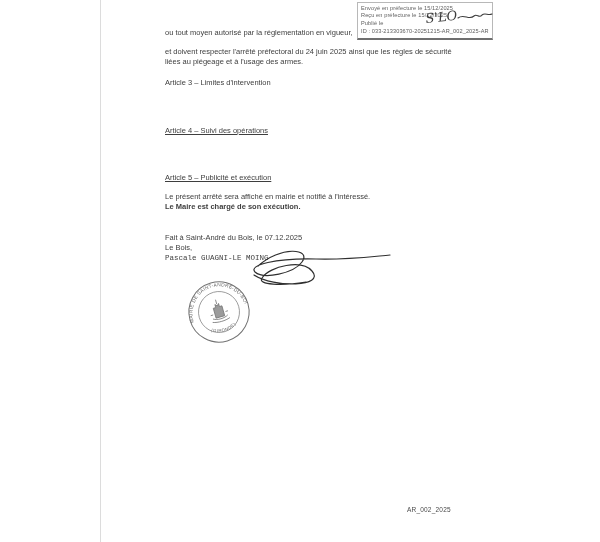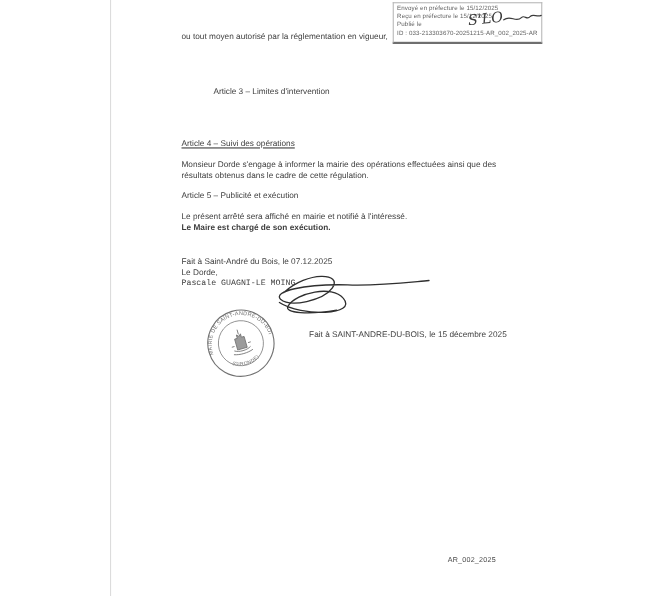--- a/index.html
+++ b/index.html
@@ -102,35 +102,35 @@
     <div class="id-line">ID : 033-213303670-20251215-AR_002_2025-AR</div>
   </div>
 
   <svg class="handwriting" viewBox="0 0 70 28">
     <text x="2" y="18" font-size="13" font-style="italic" font-family="DejaVu Serif, serif" fill="#3c3c3c" transform="rotate(-6 2 18)">S'LO</text>
     <path d="M34 13 C 40 8, 45 16, 50 11 C 53 8, 55 14, 58 10 C 61 7, 64 11, 68 9" stroke="#3c3c3c" stroke-width="1.1" fill="none" stroke-linecap="round"></path>
   </svg>
 
   <div class="doc-line" style="left:165px; top:28px;">ou tout moyen autorisé par la réglementation en vigueur,</div>
 
+  <div class="doc-par" style="left:165px; top:47px; width:292px;">et doivent respecter l'arrêté préfectoral du 24 juin 2025 ainsi que les règles de sécurité liées au piégeage et à l'usage des armes.</div>
 
-  <div class="doc-line" style="left:165px; top:78px;margin-left:29px;">Article 3 – Limites d'intervention</div>
+  <div class="doc-line" style="left:165px; top:78px;">Article 3 – Limites d'intervention</div>
 
 
   <div class="doc-line" style="left:165px; top:126px;text-decoration:underline;">Article 4 – Suivi des opérations</div>
 
-  <div class="doc-par" style="left:165px; top:145px; width:292px;">Monsieur Dorde s'engage à informer la mairie des opérations effectuées ainsi que des résultats obtenus dans le cadre de cette régulation.</div>
 
-  <div class="doc-line" style="left:165px; top:173px;">Article 5 – Publicité et exécution</div>
+  <div class="doc-line" style="left:165px; top:173px;text-decoration:underline;">Article 5 – Publicité et exécution</div>
 
   <div class="doc-line" style="left:165px; top:192px;">Le présent arrêté sera affiché en mairie et notifié à l'intéressé.</div>
   <div class="doc-line" style="left:165px; top:202px;font-weight:bold;">Le Maire est chargé de son exécution.</div>
 
   <div class="doc-line" style="left:165px; top:233px;">Fait à Saint-André du Bois, le 07.12.2025</div>
-  <div class="doc-line" style="left:165px; top:243px;">Le Dorde,</div>
+  <div class="doc-line" style="left:165px; top:243px;">Le Bois,</div>
   <div class="doc-line" style="left:165px; top:253px;font-family:Liberation Mono, monospace;">Pascale GUAGNI-LE MOING</div>
 
   <svg class="signature-svg" viewBox="0 0 160 55">
     <path d="M18 24 C 40 4, 72 6, 62 20 C 54 31, 24 38, 15 30 C 8 23, 36 16, 76 17 C 104 18, 128 15, 150 13" stroke="#2f2f2f" stroke-width="1.2" fill="none" stroke-linecap="round"></path>
     <path d="M14 33 C 34 46, 86 45, 72 29 C 62 17, 30 24, 22 36 C 17 43, 42 44, 66 40" stroke="#2f2f2f" stroke-width="1.2" fill="none" stroke-linecap="round"></path>
   </svg>
 
   <svg class="seal-svg" viewBox="0 0 100 100">
     <defs>
       <path id="sealTopArc" d="M 8,52 A 42,42 0 1 1 92,52"></path>
@@ -146,17 +146,16 @@
     </text>
     <g stroke="#5f5f5f" stroke-width="1.2" fill="none">
       <path d="M43 58 L43 42 L47 42 L47 37 L50 40 L53 37 L53 42 L57 42 L57 58 Z" fill="#8a8a8a"></path>
       <path d="M50 30 L50 37"></path>
       <path d="M38 58 C 44 62, 56 62, 62 58"></path>
       <path d="M36 63 C 44 66, 56 66, 64 63"></path>
       <path d="M40 52 L36 52 M60 52 L64 52"></path>
     </g>
   </svg>
 
-  <div class="cert-line">Fait à SAINT-ANDRE-DU-BOIS, le 15 décembre 2025</div>
 
   <div class="footer-ref">AR_002_2025</div>
 
 </div>
 
 </body></html>

